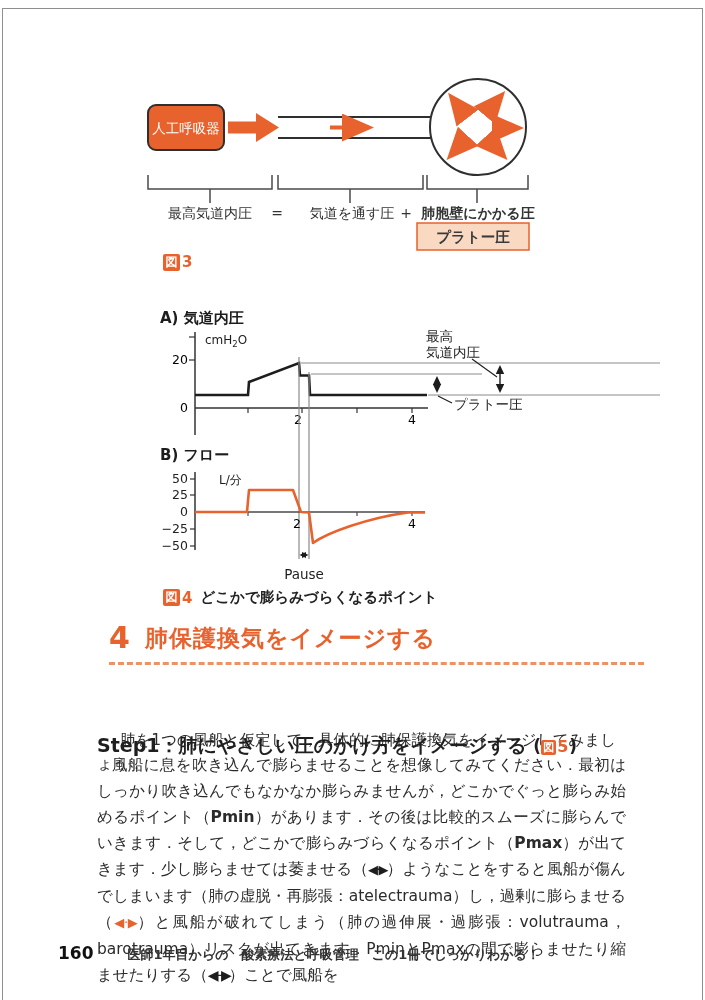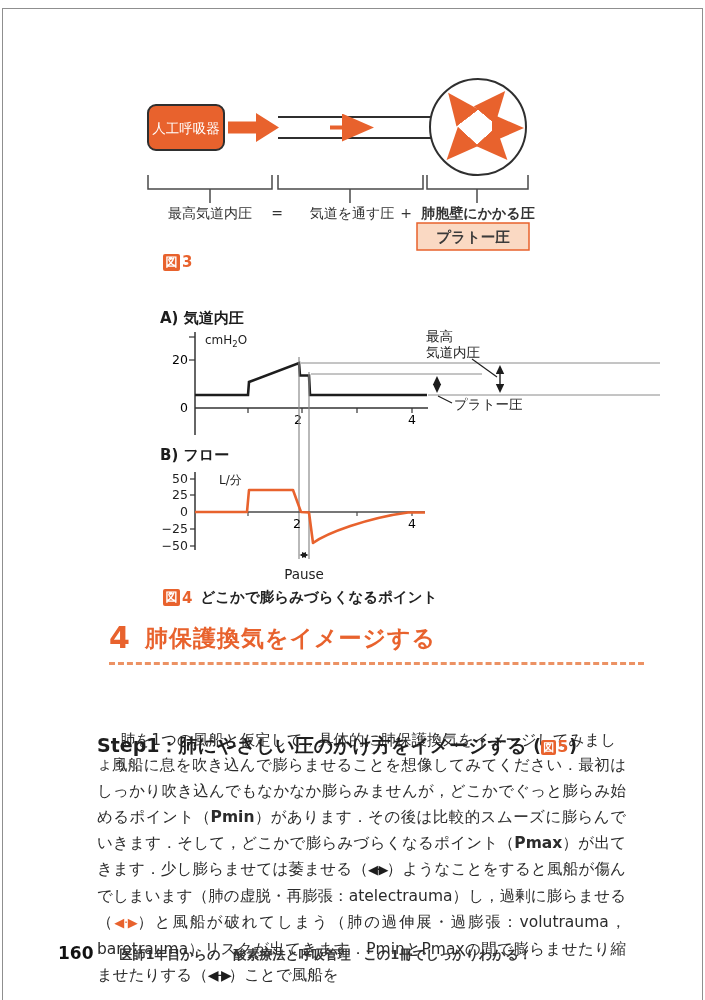--- a/index.html
+++ b/index.html
@@ -26,21 +26,21 @@
   .step1 .fig5num{color:#E8622D;font-size:16px;font-weight:bold;margin:0 1px;}
 
   .bodytext{position:absolute;left:97px;top:736px;width:529px;font-size:15.5px;line-height:26px;
             text-align:justify;text-indent:15px;color:#2b2b2b;}
   .b{font-weight:bold;}
   .arr{letter-spacing:-2px;font-size:13px;color:#1d1d1d;}
   .arr-o{color:#E8622D;}
   .arr-l{letter-spacing:-3px;font-size:14px;}
 
   .footer{position:absolute;left:58px;top:943px;display:flex;align-items:baseline;}
-  .footer .pg{font-size:17px;font-weight:bold;color:#111;margin-right:26px;}
+  .footer .pg{font-size:17px;font-weight:bold;color:#111;margin-right:34px;}
   .footer .bk{font-size:13px;color:#333;font-weight:bold;}
 
   .abs{position:absolute;}
 </style>
 </head>
 <body>
 
 <div class="page">
   <div class="frame"></div>
 

